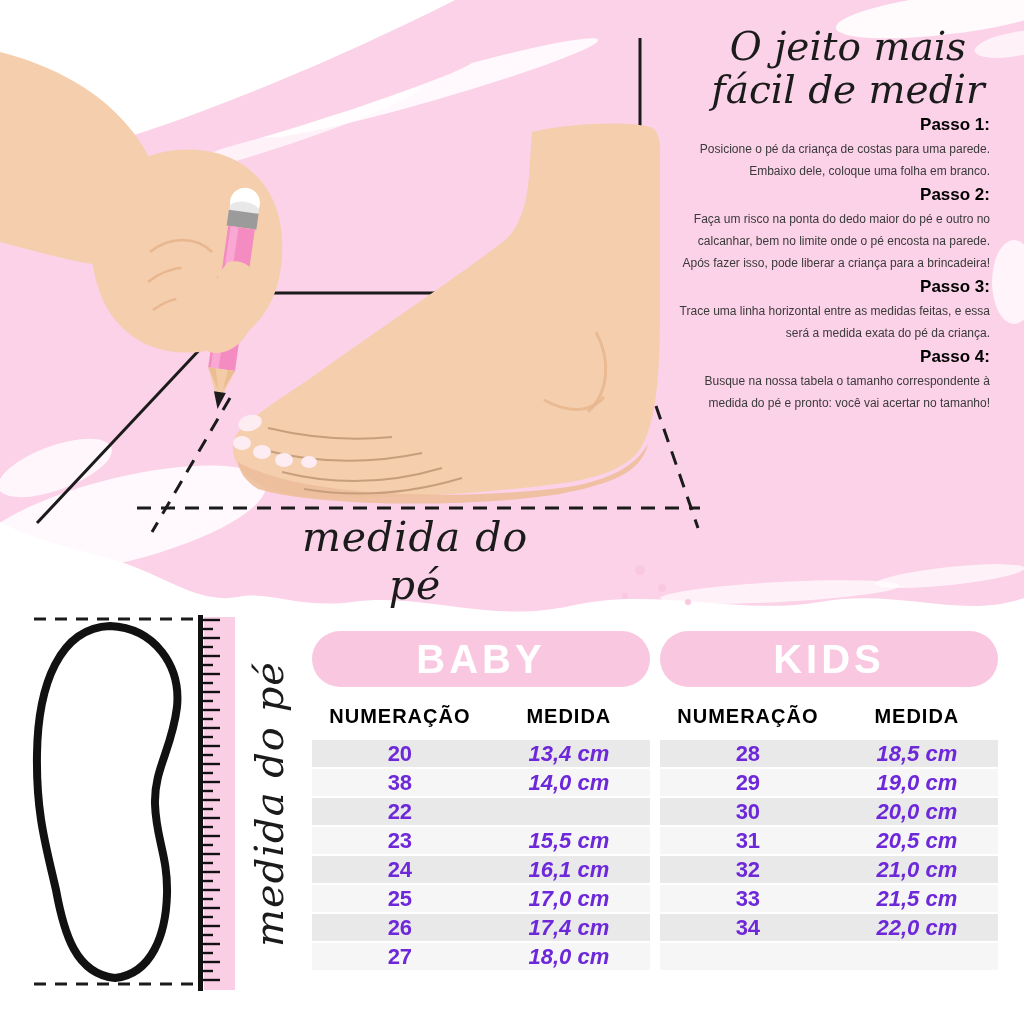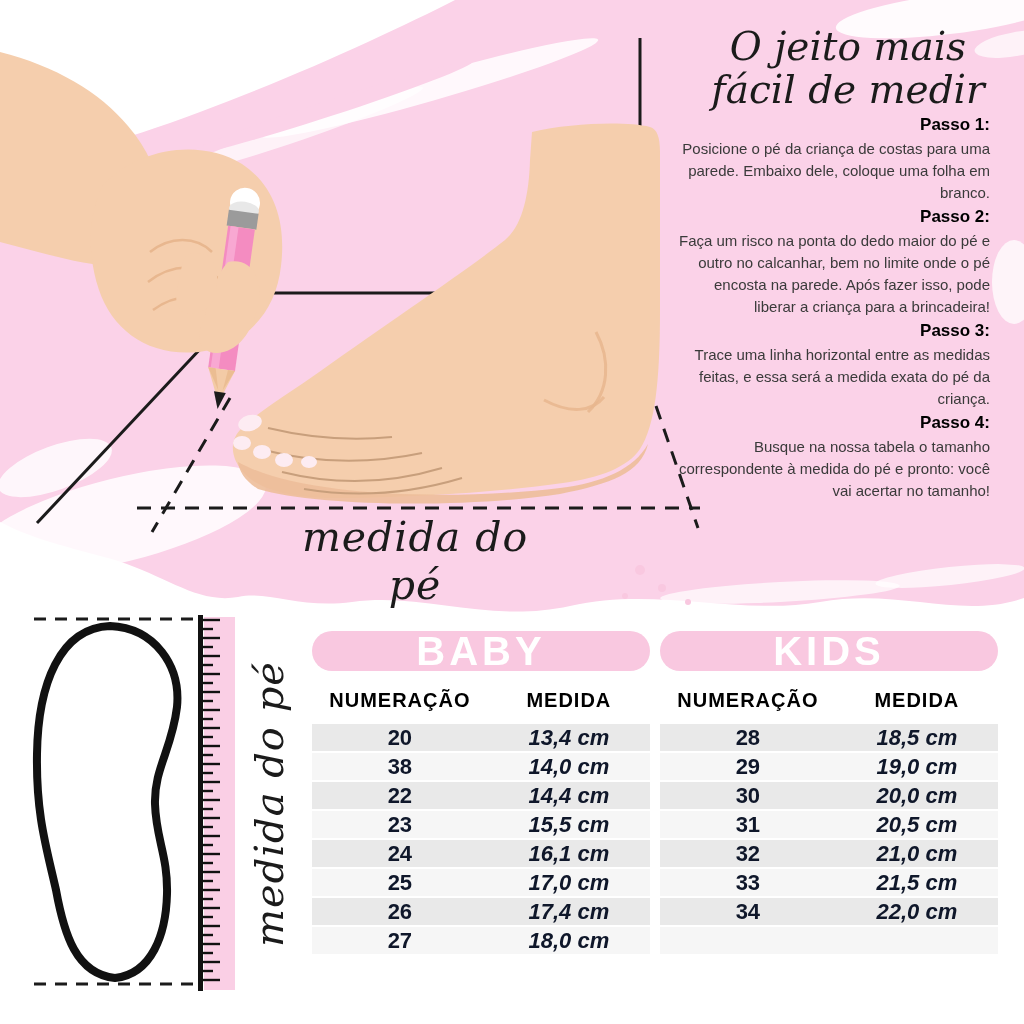--- a/index.html
+++ b/index.html
@@ -26,51 +26,51 @@
   }
   #guide .title{
     text-align:center;padding-left:28px;
     font-size:39px;line-height:1.1;
   }
   .step{margin-top:3px;}
   .step .head{
     font-size:17px;font-weight:bold;color:#000;margin:0 0 3px 0;
   }
   .step .body{
-    font-size:15px;line-height:22px;color:#3a3a3a;margin:0;
+    font-size:12px;line-height:22px;color:#3a3a3a;margin:0;
   }
   
   #outline-art{position:absolute;left:0;top:604px;}
   #ruler-label{
     position:absolute;left:113px;top:782px;width:310px;height:44px;
     transform:rotate(-90deg);
     text-align:center;font-size:40px;letter-spacing:1px;
   }
   
   .size-table{position:absolute;top:631px;width:338px;}
   #baby-table{left:312px;}
   #kids-table{left:660px;}
   .pill{
-    height:40px;border-radius:28px;background:#F9C8E0;
+    height:56px;border-radius:28px;background:#F9C8E0;
     display:flex;align-items:center;justify-content:center;
     color:#ffffff;font-weight:bold;font-size:40px;letter-spacing:4px;
   }
   .cols{
     display:flex;margin-top:15px;height:28px;align-items:center;
   }
   .cols span{
     font-weight:bold;font-size:20px;color:#000;letter-spacing:1px;
     text-align:center;
   }
   .col-size{flex:0 0 52%;}
   .col-measure{flex:0 0 48%;}
   .rows{margin-top:10px;}
   .row{
     height:27px;margin-bottom:2px;display:flex;align-items:center;
-    font-weight:bold;font-size:22px;color:#0f172a;
+    font-weight:bold;font-size:22px;color:#6d28d9;
   }
   .row:nth-child(odd){background:#E9E9E9;}
   .row:nth-child(even){background:#F6F6F6;}
   .row .size{flex:0 0 52%;text-align:center;}
   .row .measure{flex:0 0 48%;text-align:center;font-style:italic;}
 </style>
 </head>
 <body>
 
 <svg id="top-art" width="1024" height="622" viewBox="0 0 1024 622">
@@ -286,21 +286,20 @@
     <div class="row">
         <span class="size">20</span>
         <span class="measure">13,4 cm</span>
       </div>
     <div class="row">
         <span class="size">38</span>
         <span class="measure">14,0 cm</span>
       </div>
     <div class="row">
         <span class="size">22</span>
-        <span class="measure">14,4 cm</span>
       </div>
     <div class="row">
         <span class="size">23</span>
         <span class="measure">15,5 cm</span>
       </div>
     <div class="row">
         <span class="size">24</span>
         <span class="measure">16,1 cm</span>
       </div>
     <div class="row">

